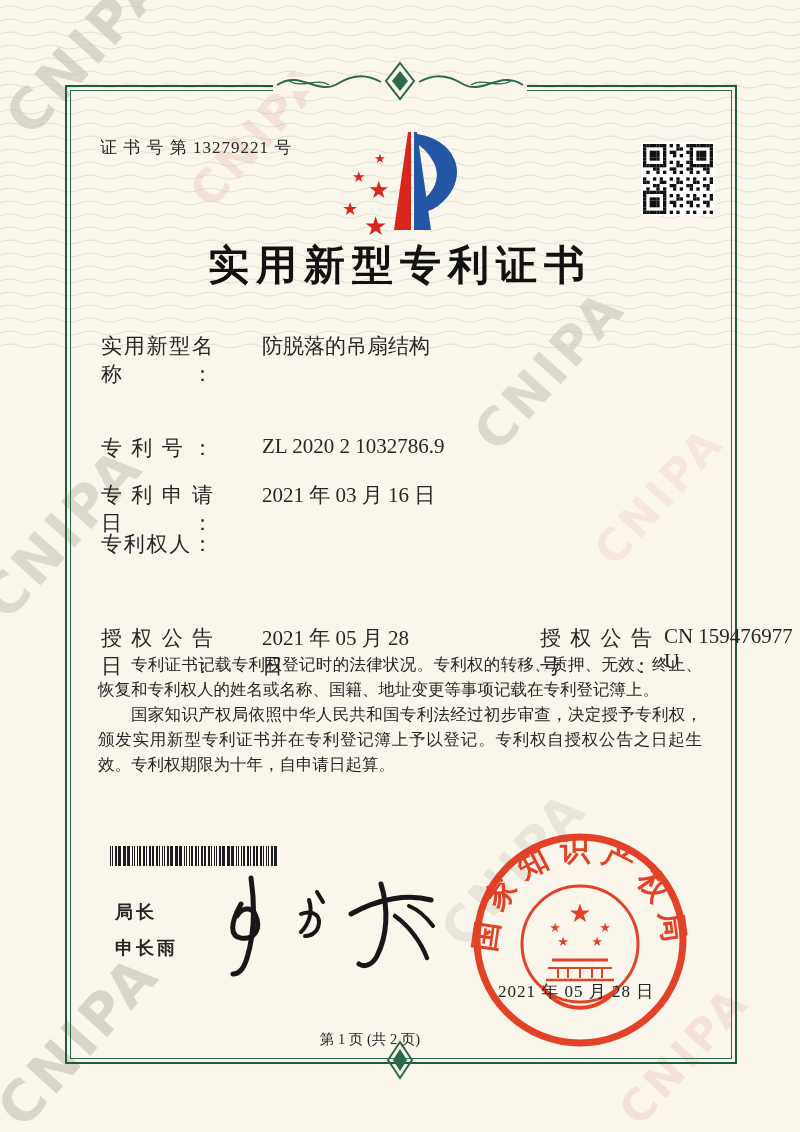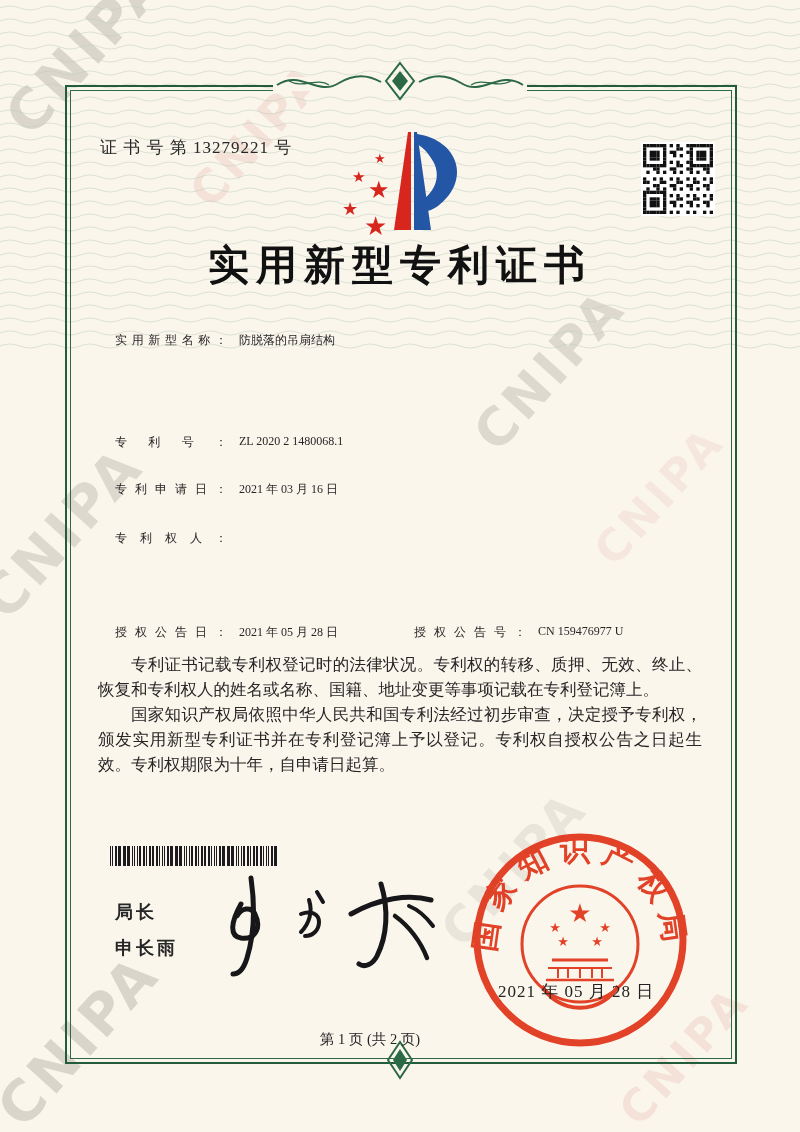--- a/index.html
+++ b/index.html
@@ -21,21 +21,21 @@
   .ornament-top{position:absolute;left:273px;top:55px;width:254px;height:52px;}
   .ornament-bottom{position:absolute;left:372px;top:1040px;width:56px;height:44px;}
   
   .cert-no{position:absolute;left:100px;top:136px;font-size:17px;letter-spacing:1px;}
   .logo{position:absolute;left:338px;top:122px;width:146px;height:116px;}
   .logo .star{position:absolute;color:#d7261d;line-height:1;}
   .qr{position:absolute;left:641px;top:142px;width:70px;height:70px;background:#fff;padding:2px;}
   .title{position:absolute;left:0;top:238px;width:800px;text-align:center;
          font-size:41px;font-weight:700;letter-spacing:7px;color:#111;}
   
-  .frow{position:absolute;left:115px;display:flex;font-size:12px;}
+  .frow{position:absolute;left:101px;display:flex;font-size:21px;gap:37px;}
   .frow .lbl{display:inline-block;width:112px;text-align:justify;text-align-last:justify;flex:none;}
   .frow .val{margin-left:12px;}
   .frow .val.addr{max-width:424px;line-height:26px;}
   .grant2{margin-left:76px;display:flex;}
   
   .body-text{position:absolute;left:98px;top:652px;width:604px;
              font-size:16.5px;line-height:25px;text-align:justify;}
   .body-text p{margin:0;text-indent:2em;}
   
   .barcode{position:absolute;left:110px;top:846px;height:20px;display:flex;align-items:stretch;}
@@ -326,21 +326,21 @@
       </svg></div>
 
   <div class="title">实用新型专利证书</div>
 
   <div class="frow" style="top:332px">
     <span class="lbl">实用新型名称：</span>
     <span class="val">防脱落的吊扇结构</span>
   </div>
   <div class="frow" style="top:434px">
     <span class="lbl">专利号：</span>
-    <span class="val">ZL 2020 2 1480068.1</span>
+    <span class="val">ZL 2020 2 1032786.9</span>
   </div>
   <div class="frow" style="top:481px">
     <span class="lbl">专利申请日：</span>
     <span class="val">2021 年 03 月 16 日</span>
   </div>
   <div class="frow" style="top:530px">
     <span class="lbl">专利权人：</span>
   </div>
   <div class="frow" style="top:624px">
     <span class="lbl">授权公告日：</span>

